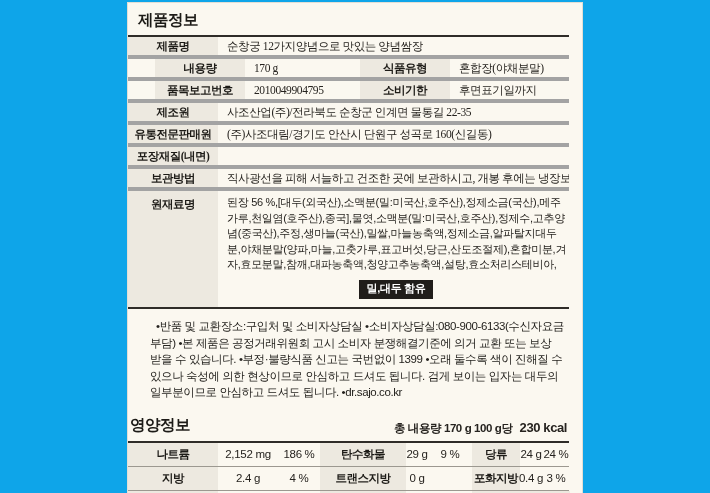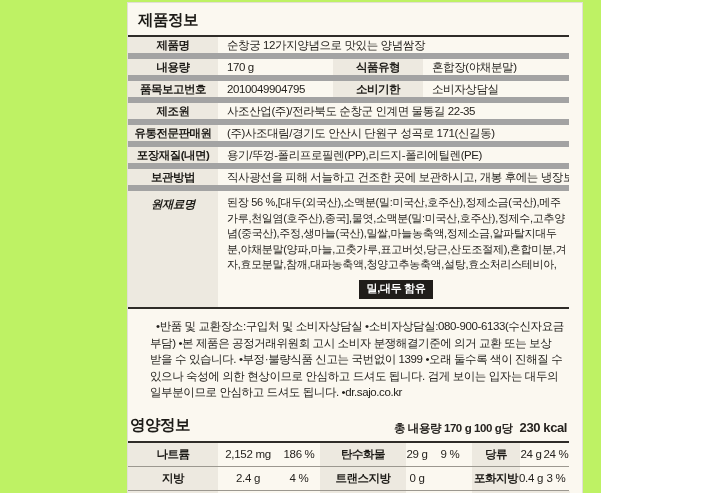--- a/index.html
+++ b/index.html
@@ -1,37 +1,37 @@
 <!DOCTYPE html>
 <html><head>
 <meta charset="utf-8">
 <style>
   * { margin:0; padding:0; box-sizing:border-box; }
   html,body { background:#ffffff; }
   body { font-family:"Liberation Sans","DejaVu Sans",sans-serif; color:#26231f; }
-  .page { position:relative; width:601px; height:493px; background:#bef264; overflow:hidden; }
+  .page { position:relative; width:710px; height:493px; background:#0ea5e9; overflow:hidden; }
 
   .panel {
     position:absolute; left:127px; top:2px; width:456px; height:491px;
     background:#FBF8F0; border:1px solid #E2DFD5; border-bottom:none;
     padding:0 13px 0 0;
   }
 
   .sec-title { font-size:15.5px; font-weight:bold; line-height:19px; padding:7px 0 6px 10px; letter-spacing:-0.5px; color:#1d1b17; }
   .hr-thick { height:0; border-top:2.5px solid #2F2C28; }
 
   
-  .prow { display:grid; min-height:22px; border-bottom:6px solid #a3a3a3; }
+  .prow { display:grid; min-height:22px; border-bottom:4px solid #a3a3a3;font-family:Liberation Serif, serif; }
   .prow2 { grid-template-columns:90px 1fr; }
-  .prow4 { grid-template-columns:90px 115px 90px 1fr; }
+  .prow4 { grid-template-columns:90px 115px 90px 1fr;padding-left:27px; }
   .plab {
     background:#EDE9E0; font-weight:bold; font-size:11.5px; letter-spacing:-0.5px;
     display:flex; align-items:center; justify-content:center; white-space:nowrap; color:#1d1b17;
   }
-  .plab.top { align-items:flex-start; padding-top:6px;font-style:italic; }
+  .plab.top { align-items:flex-start; padding-top:6px; }
   .pval {
     font-size:11.5px; letter-spacing:-0.4px; padding-left:9px;
     display:flex; align-items:center; white-space:nowrap; overflow:hidden;
   }
   .prow-ing { display:grid; grid-template-columns:90px 1fr; }
   .ing-wrap { padding:4px 2px 4px 9px; }
   .ing-text { font-size:11px; line-height:15.6px; letter-spacing:-0.3px; word-break:break-all; height:80px; overflow:hidden; }
   .badge-row { text-align:center; padding:3px 2px 4px 0; }
   .allergen-badge { display:inline-block; background:#201D1A; color:#ffffff; font-size:11px; font-weight:bold; padding:1px 7px 3px; letter-spacing:-0.3px; }
 
@@ -68,36 +68,35 @@
       <div class="plab">내용량</div>
       <div class="pval">170 g</div>
       <div class="plab">식품유형</div>
       <div class="pval">혼합장(야채분말)</div>
     </div>
 
     <div class="prow prow4">
       <div class="plab">품목보고번호</div>
       <div class="pval">2010049904795</div>
       <div class="plab">소비기한</div>
-      <div class="pval">소비자상담실</div>
+      <div class="pval">후면표기일까지</div>
     </div>
 
     <div class="prow prow2">
       <div class="plab">제조원</div>
       <div class="pval">사조산업(주)/전라북도 순창군 인계면 물통길 22-35</div>
     </div>
 
     <div class="prow prow2">
       <div class="plab">유통전문판매원</div>
-      <div class="pval">(주)사조대림/경기도 안산시 단원구 성곡로 171(신길동)</div>
+      <div class="pval">(주)사조대림/경기도 안산시 단원구 성곡로 160(신길동)</div>
     </div>
 
     <div class="prow prow2">
       <div class="plab">포장재질(내면)</div>
-      <div class="pval">용기/뚜껑-폴리프로필렌(PP),리드지-폴리에틸렌(PE)</div>
     </div>
 
     <div class="prow prow2">
       <div class="plab">보관방법</div>
       <div class="pval">직사광선을 피해 서늘하고 건조한 곳에 보관하시고, 개봉 후에는 냉장보관하십시오.</div>
     </div>
 
     <div class="prow-ing">
       <div class="plab top">원재료명</div>
       <div class="ing-wrap">

